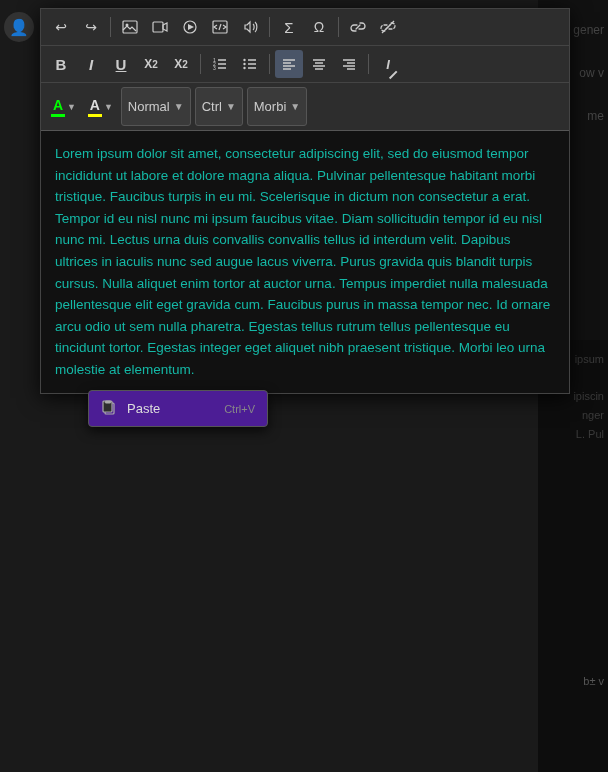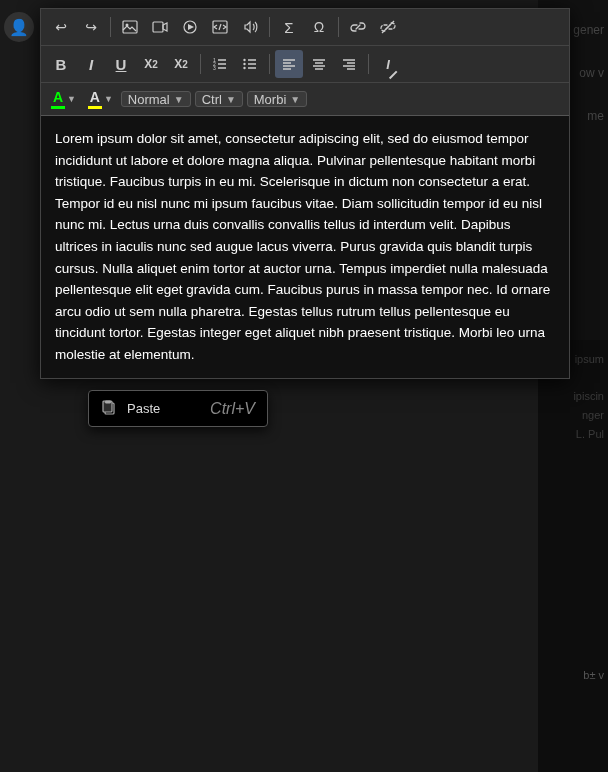--- a/index.html
+++ b/index.html
@@ -127,43 +127,43 @@
       background: #3a3a3a;
       border: 1px solid #555;
       color: #ccc;
       padding: 3px 6px;
       border-radius: 3px;
       cursor: pointer;
       font-size: 13px;
       display: flex;
       align-items: center;
       gap: 4px;
-      height: 16px;
+      height: 39px;
     }
     .dropdown-arrow {
       font-size: 10px;
       color: #aaa;
     }
 
     
     .editor-content {
       background: #111;
       min-height: 230px;
       padding: 12px 14px;
-      color: #ffffff;
+      color: #14b8a6;
       font-size: 13.5px;
       line-height: 1.6;
     }
 
     
     .context-menu {
       position: absolute;
       top: 390px;
       left: 88px;
-      background: #000000;
+      background: #4c1d95;
       border: 1px solid #555;
       border-radius: 4px;
       box-shadow: 0 4px 12px rgba(0,0,0,0.7);
       width: 180px;
       z-index: 100;
     }
     .context-menu-item {
       display: flex;
       align-items: center;
       padding: 8px 12px;
@@ -174,22 +174,21 @@
     }
     .context-menu-icon {
       font-size: 14px;
       color: #aaa;
     }
     .context-menu-label {
       flex: 1;
     }
     .context-menu-shortcut {
       color: #888;
-      font-size: 16px;
-      font-style: italic;
+      font-size: 11px;
     }
 
     
     .user-icon-area {
       position: absolute;
       top: 12px;
       left: 4px;
       width: 30px;
       height: 30px;
       background: #333;
@@ -236,21 +235,21 @@
     }
     .right-text-line-bottom {
       color: #3a3a3a;
       font-size: 11px;
       line-height: 1.7;
       text-align: right;
     }
     .bottom-label {
       position: absolute;
       right: 4px;
-      bottom: 91px;
+      bottom: 85px;
       color: #555;
       font-size: 11px;
     }
   </style>
 </head>
 <body>
 
 <div class="user-icon-area">
   <span style="font-size:16px;">👤</span>
 </div>

